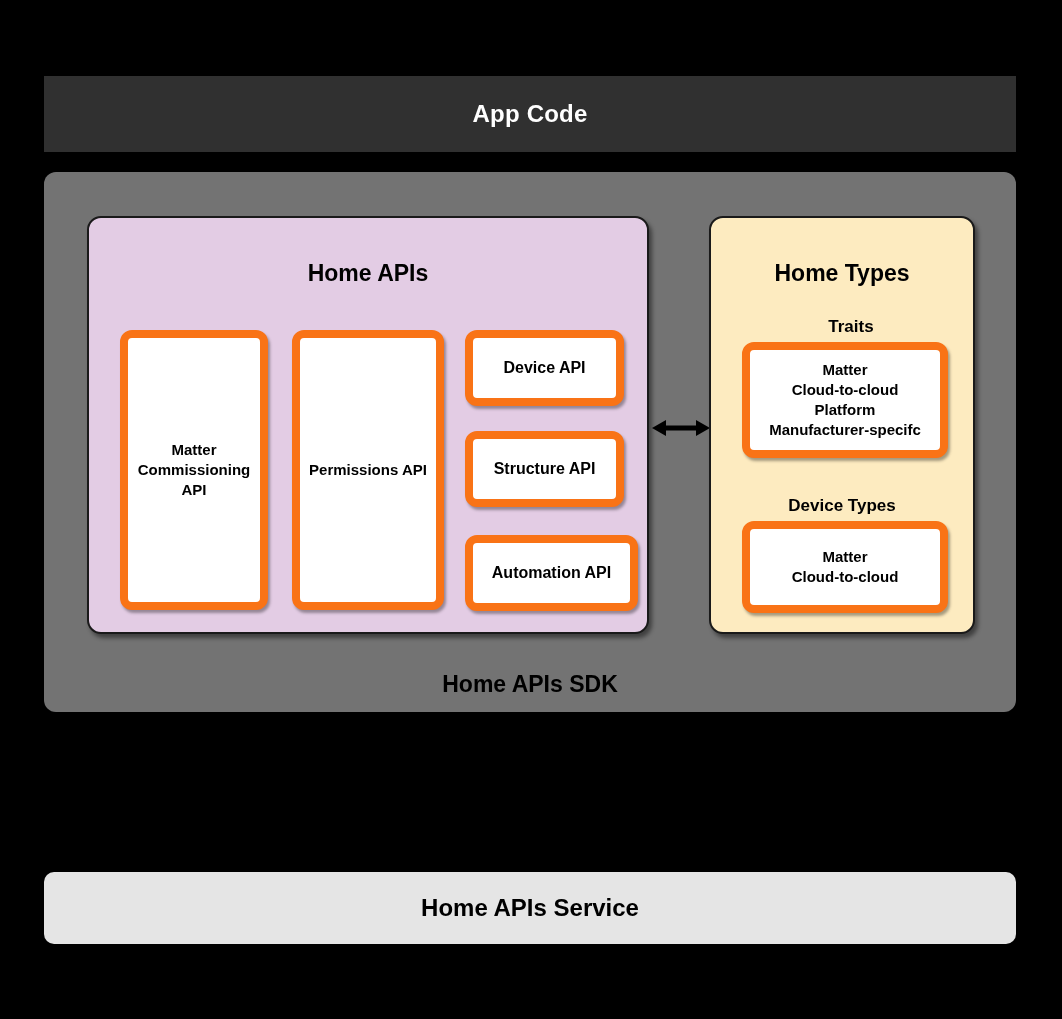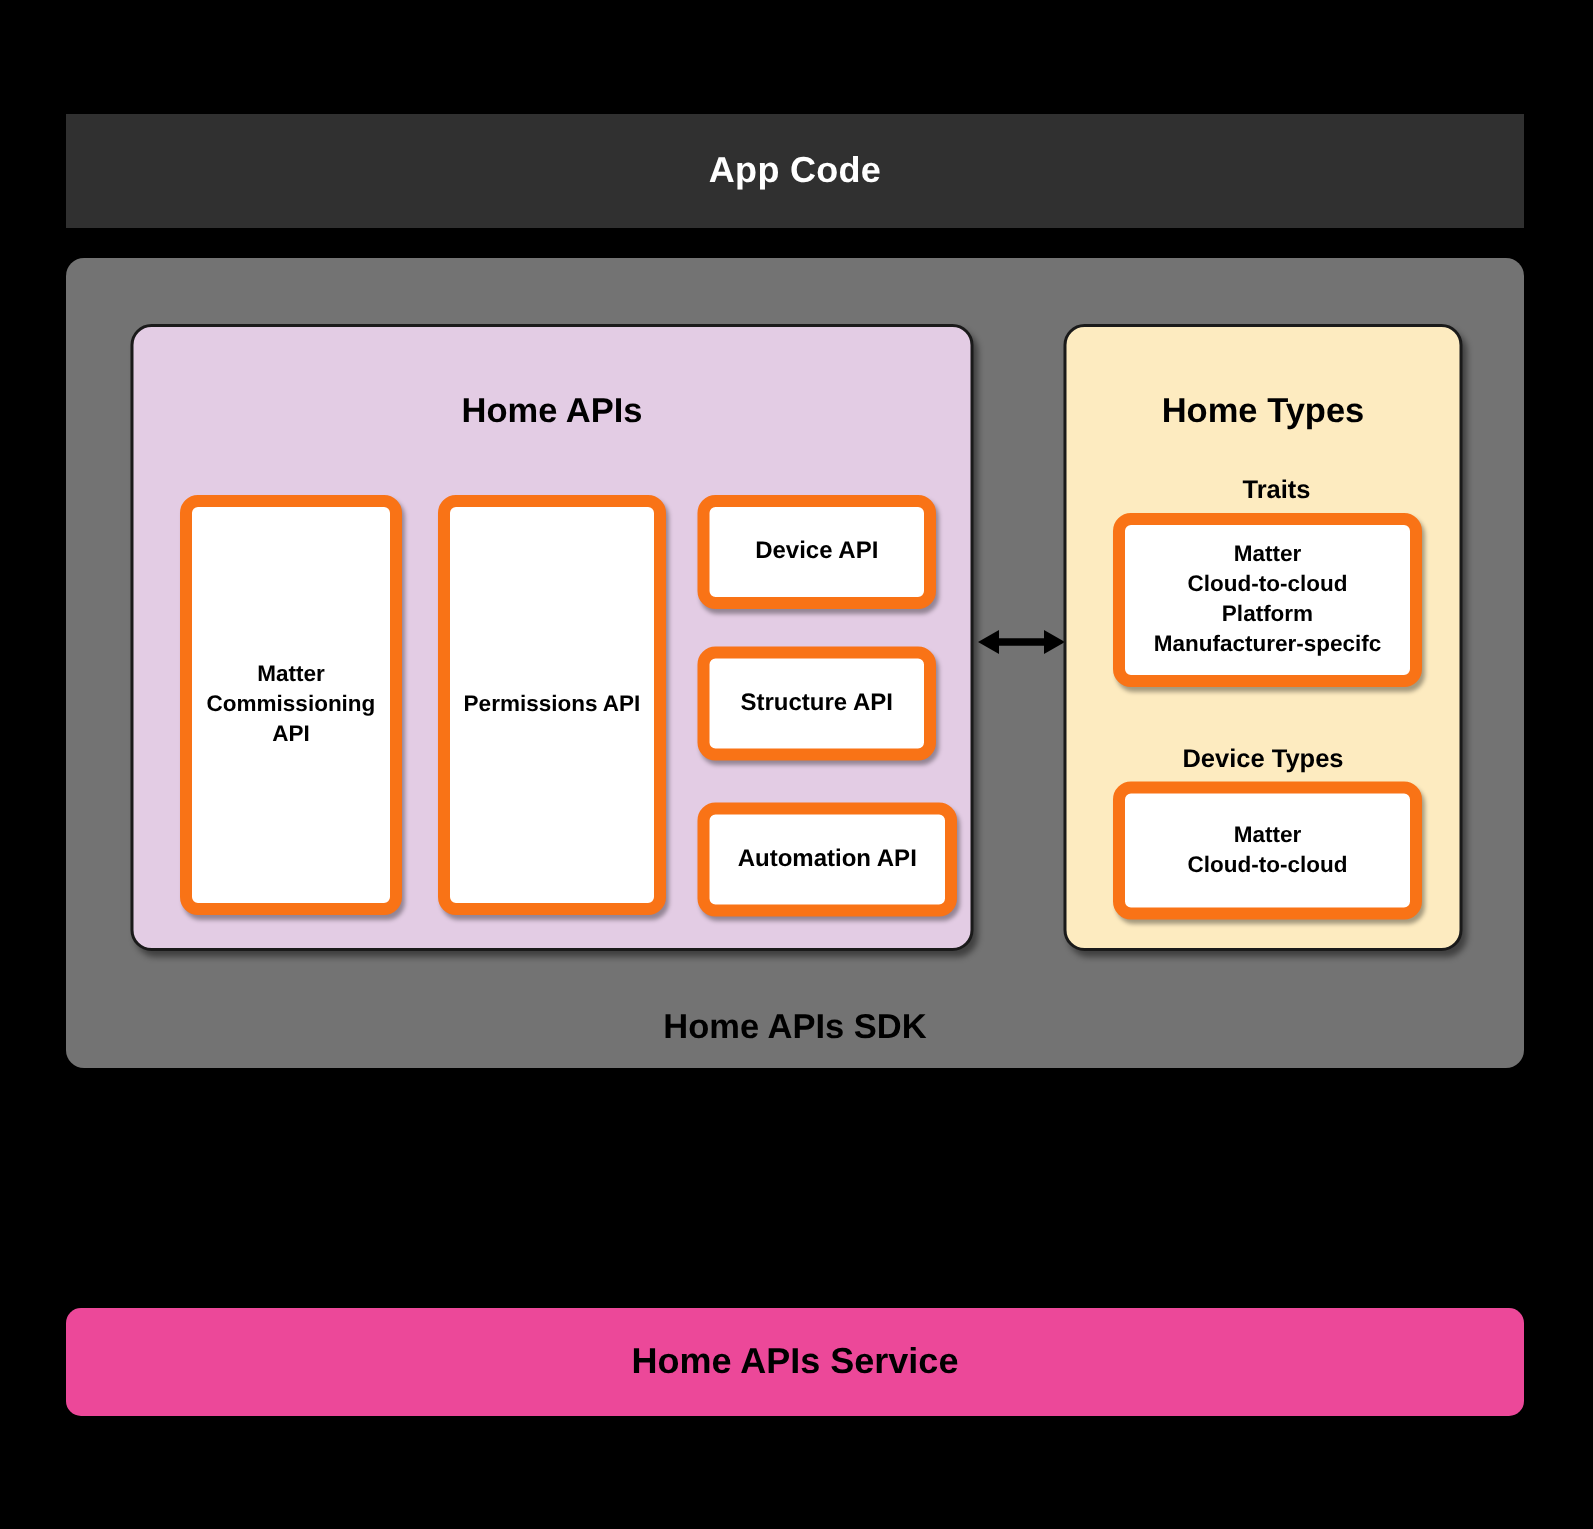--- a/index.html
+++ b/index.html
@@ -196,21 +196,21 @@
     height: 26px;
   }
 
   
   .service-bar {
     position: absolute;
     left: 44px;
     top: 872px;
     width: 972px;
     height: 72px;
-    background: #ec4899;
+    background: #e5e5e5;
     border-radius: 10px;
     display: flex;
     align-items: center;
     justify-content: center;
     box-shadow: 0 2px 3px rgba(0,0,0,0.55);
   }
   .service-label {
     color: #000000;
     font-size: 24px;
     font-weight: bold;

